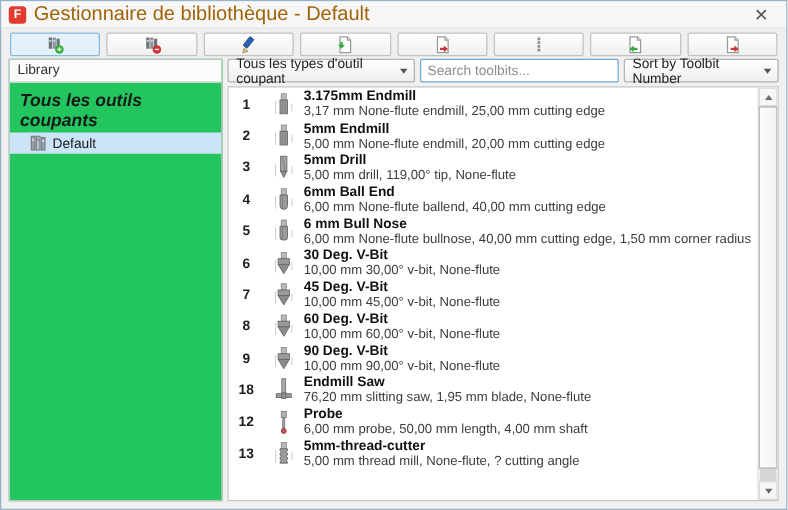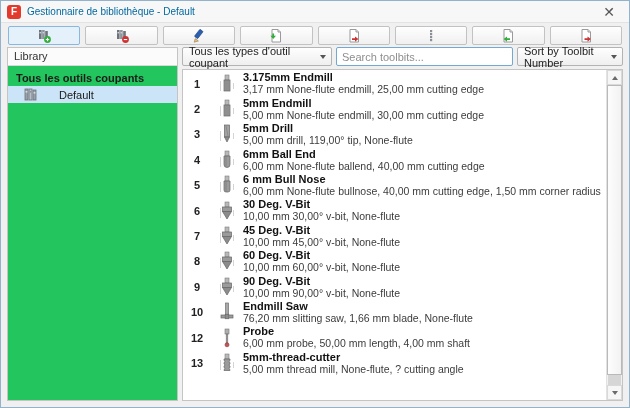--- a/index.html
+++ b/index.html
@@ -7,47 +7,47 @@
   .window {
     position:relative; width:630px; height:408px; background:#f0f0f0;
     border:1px solid #93b2cc; overflow:hidden; font-size:11px; color:#1a1a1a;
   }
   
   .titlebar { position:absolute; left:0; top:0; right:0; height:22px; background:#f7f7f7;
     border-bottom:1px solid #e3e3e3; display:flex; align-items:center; padding:0 6px; }
   .appicon { width:14px; height:14px; border-radius:3px; background:#e23b2e; color:#fff;
     font-weight:bold; font-size:10px; display:flex; align-items:center; justify-content:center;
     margin-right:6px; font-family:"Liberation Sans", sans-serif; }
-  .title { font-size:10px; color:#0369a1; flex:1; white-space:nowrap; }
+  .title { font-size:16px; color:#a16207; flex:1; white-space:nowrap; }
   .close { width:28px; text-align:center; color:#555; font-size:14px; cursor:default; line-height:20px; }
   
   .toolbar { position:absolute; left:7px; right:7px; top:25px; height:19px; display:flex; gap:5px; }
   .tb-btn { flex:1; height:19px; border:1px solid #c2c2c2; border-radius:2px;
     background:linear-gradient(#fefefe,#f0f0f0); display:flex; align-items:center; justify-content:center; }
   .tb-btn.active { background:#e4f0fa; border-color:#88b8e0; }
   .tb-btn svg { display:block; }
   
   .sidebar { position:absolute; left:6px; top:46px; width:171px; bottom:6px; background:#22c55e;
     border:1px solid #c4c4c4; }
   .panel-header { height:18px; background:#fbfbfb; border-bottom:1px solid #d9d9d9;
     padding:2px 6px; color:#333; font-size:11px; }
   .tree { padding-top:4px; }
-  .tree-group { font-weight:bold; padding:2px 8px; font-size:11px; }
-  .tree-item { display:flex; align-items:center; gap:21px; padding:1px 4px 1px 16px; height:17px; }
+  .tree-group { font-weight:bold; font-style:italic; padding:2px 8px; font-size:14px; }
+  .tree-item { display:flex; align-items:center; gap:4px; padding:1px 4px 1px 16px; height:17px; }
   .tree-item.selected { background:#cce4f7; }
   .tree-item svg { flex:0 0 auto; }
   
   .filters { position:absolute; left:181px; right:6px; top:46px; height:19px; display:flex; gap:4px; }
   .combo { height:19px; border:1px solid #b3b3b3; border-radius:2px;
     background:linear-gradient(#fefefe,#efefef); display:flex; align-items:center;
     padding:0 5px 0 6px; font-size:11px; color:#222; }
   .combo .arrow { margin-left:auto; width:0; height:0; border-left:3.5px solid transparent;
     border-right:3.5px solid transparent; border-top:4px solid #555; }
   .combo-type { width:150px; }
-  .combo-sort { width:106px; }
+  .combo-sort { width:124px; }
   .search { flex:1; height:19px; border:1px solid #74a7d4; border-radius:2px; background:#fff;
     font-size:11px; padding:0 5px; color:#222; font-family:"Liberation Sans", sans-serif; outline:none; }
   .search::placeholder { color:#8e8e8e; }
   
   .list { position:absolute; left:181px; right:6px; top:68px; bottom:6px; background:#fff;
     border:1px solid #c4c4c4; overflow:hidden; }
   .rows { position:absolute; left:0; top:1px; right:16px; }
   .row { height:25.4px; display:flex; align-items:center; }
   .row .num { width:28px; text-align:center; font-weight:bold; font-size:11px; color:#222; }
   .row .ticon { width:32px; display:flex; justify-content:center; }
@@ -214,21 +214,21 @@
           <span class="ticon">
             <svg width="18" height="20" viewBox="0 0 18 20">
               <line x1="2.5" y1="7" x2="2.5" y2="17" stroke="#c2c2c2" stroke-width="0.7"></line>
               <line x1="15.5" y1="9" x2="15.5" y2="15" stroke="#c2c2c2" stroke-width="0.7"></line>
               <rect x="7" y="1" width="4" height="5" fill="#b9b9b9" stroke="#7d7d7d" stroke-width="0.6"></rect>
               <rect x="6" y="6" width="6" height="11" fill="#9b9b9b" stroke="#666" stroke-width="0.7"></rect>
               <line x1="8" y1="6" x2="8" y2="17" stroke="#777" stroke-width="0.6"></line>
               <line x1="10" y1="6" x2="10" y2="17" stroke="#777" stroke-width="0.6"></line>
             </svg>
           </span>
-          <span class="txt"><span class="tname">5mm Endmill</span><br><span class="tdesc">5,00 mm None-flute endmill, 30,00 mm cutting edge</span></span>
+          <span class="txt"><span class="tname">5mm Endmill</span><br><span class="tdesc">5,00 mm None-flute endmill, 20,00 mm cutting edge</span></span>
         </div>
         <div class="row">
           <span class="num">3</span>
           <span class="ticon">
             <svg width="18" height="20" viewBox="0 0 18 20">
               <line x1="2.5" y1="7" x2="2.5" y2="17" stroke="#c2c2c2" stroke-width="0.7"></line>
               <line x1="15.5" y1="9" x2="15.5" y2="15" stroke="#c2c2c2" stroke-width="0.7"></line>
               <rect x="6.5" y="1" width="5" height="12" fill="#a3a3a3" stroke="#666" stroke-width="0.7"></rect>
               <path d="M6.5 13 h5 l-2.5 5 z" fill="#8c8c8c" stroke="#666" stroke-width="0.7"></path>
               <line x1="8" y1="2" x2="10" y2="12" stroke="#777" stroke-width="0.6"></line>
@@ -308,29 +308,29 @@
               <line x1="2.5" y1="7" x2="2.5" y2="17" stroke="#c2c2c2" stroke-width="0.7"></line>
               <line x1="15.5" y1="9" x2="15.5" y2="15" stroke="#c2c2c2" stroke-width="0.7"></line>
               <rect x="7" y="1" width="4" height="5" fill="#b9b9b9" stroke="#7d7d7d" stroke-width="0.6"></rect>
               <rect x="4.5" y="6" width="9" height="4.5" fill="#9b9b9b" stroke="#666" stroke-width="0.7"></rect>
               <path d="M4.5 10.5 h9 l-4.5 7.5 z" fill="#8c8c8c" stroke="#666" stroke-width="0.7"></path>
             </svg>
           </span>
           <span class="txt"><span class="tname">90 Deg. V-Bit</span><br><span class="tdesc">10,00 mm 90,00° v-bit, None-flute</span></span>
         </div>
         <div class="row">
-          <span class="num">10</span>
+          <span class="num">18</span>
           <span class="ticon">
             <svg width="18" height="20" viewBox="0 0 18 20">
               <rect x="7.5" y="1" width="3" height="12" fill="#a9a9a9" stroke="#6f6f6f" stroke-width="0.7"></rect>
               <rect x="3" y="13" width="12" height="3" fill="#9b9b9b" stroke="#666" stroke-width="0.7"></rect>
               <rect x="7.2" y="12.2" width="3.6" height="4.6" fill="#8c8c8c" stroke="#666" stroke-width="0.6"></rect>
             </svg>
           </span>
-          <span class="txt"><span class="tname">Endmill Saw</span><br><span class="tdesc">76,20 mm slitting saw, 1,66 mm blade, None-flute</span></span>
+          <span class="txt"><span class="tname">Endmill Saw</span><br><span class="tdesc">76,20 mm slitting saw, 1,95 mm blade, None-flute</span></span>
         </div>
         <div class="row">
           <span class="num">12</span>
           <span class="ticon">
             <svg width="18" height="20" viewBox="0 0 18 20">
               <rect x="7" y="1" width="4" height="5" fill="#b0b0b0" stroke="#777" stroke-width="0.6"></rect>
               <rect x="8.2" y="6" width="1.6" height="9" fill="#a0a0a0" stroke="#6f6f6f" stroke-width="0.6"></rect>
               <circle cx="9" cy="16.8" r="2" fill="#c25555" stroke="#8a3030" stroke-width="0.6"></circle>
             </svg>
           </span>

